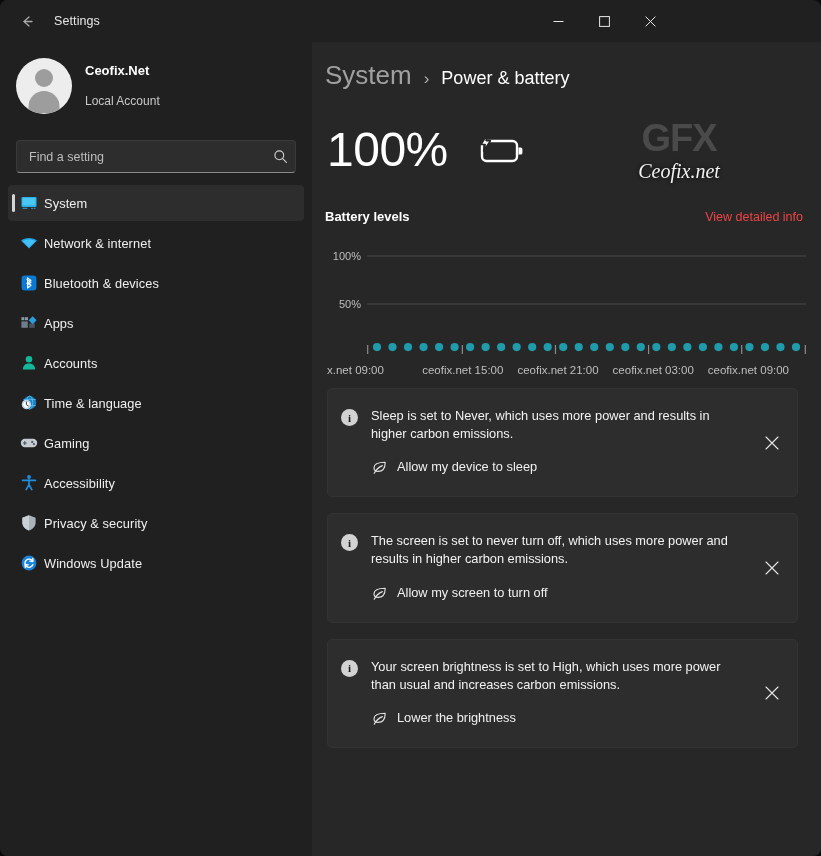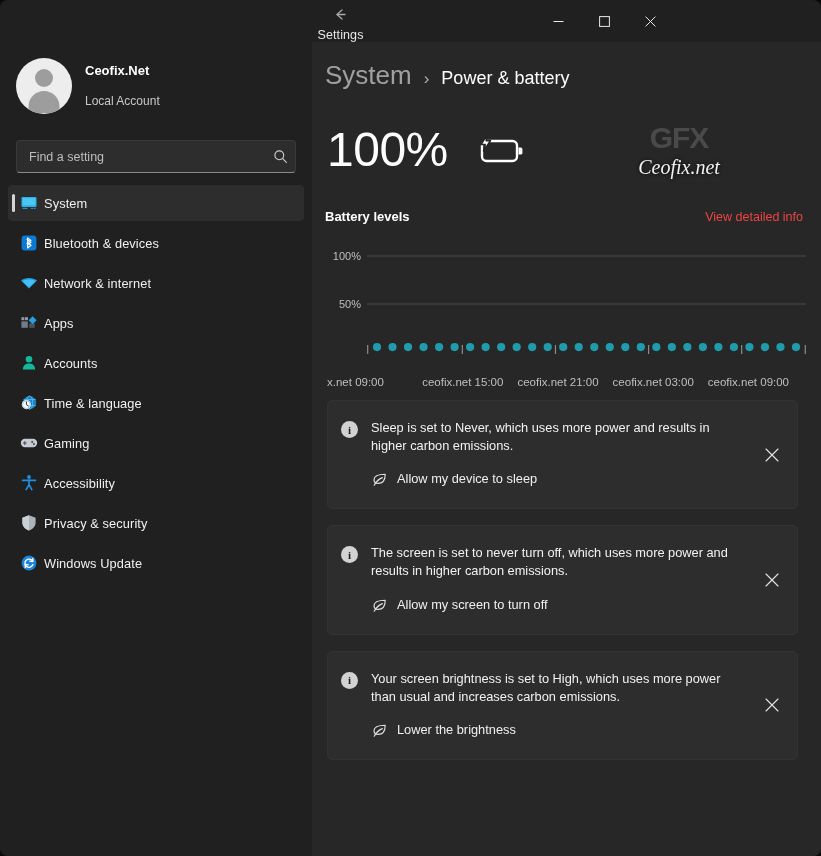--- a/index.html
+++ b/index.html
@@ -23,21 +23,20 @@
   }
 
   
   .titlebar {
     position: absolute;
     left: 0; top: 0;
     width: 673px; height: 42px;
     background: #202020;
     display: flex;
     align-items: center;
-    flex-direction: column;
   }
   .back-btn {
     width: 38px; height: 32px;
     margin-left: 8px;
     display: flex; align-items: center; justify-content: center;
     border-radius: 5px;
     cursor: pointer;
   }
   .back-btn svg { display: block; }
   .titlebar-title {
@@ -219,21 +218,21 @@
     width: 140px; height: 92px;
     display: flex;
     flex-direction: column;
     align-items: center;
     justify-content: center;
     pointer-events: none;
   }
   .wm-gfx {
     font-family: "Liberation Sans", sans-serif;
     font-weight: bold;
-    font-size: 30px;
+    font-size: 38px;
     color: #4a4a4a;
     letter-spacing: -1px;
     line-height: 1;
   }
   .wm-net {
     font-family: "Liberation Serif", serif;
     font-style: italic;
     font-size: 20px;
     color: #f2f2f2;
     margin-top: 3px;
@@ -259,21 +258,21 @@
     text-decoration: none;
     cursor: pointer;
   }
   .chart-area {
     position: relative;
     height: 122px;
   }
   .chart-svg { display: block; }
   .chart-xlabels {
     display: flex;
-    margin-top: 14px;
+    margin-top: 2px;
     padding-left: 2px;
   }
   .xlabel {
     font-size: 11.5px;
     color: #bfbfbf;
     flex: 1;
     text-align: left;
   }
 
   
@@ -396,36 +395,36 @@
             <rect x="11" y="13.8" width="2" height="1.3" rx="0.6" fill="#2a8fc0"></rect>
             <rect x="13.6" y="13.8" width="2" height="1.3" rx="0.6" fill="#2a8fc0"></rect>
           </svg>
         </span>
         <span class="nav-label">System</span>
       </div>
 
       <div class="nav-item">
         <span class="nav-icon">
           <svg width="18" height="18" viewBox="0 0 18 18">
+            <path d="M1 6.6 C4.4 3.2 13.6 3.2 17 6.6 L9 14.4 Z" fill="#1fa0e0"></path>
+            <path d="M2.6 7.3 C5.4 4.9 12.6 4.9 15.4 7.3 L9 13.6 Z" fill="#43c0f5"></path>
+          </svg>
+        </span>
+        <span class="nav-label">Network &amp; internet</span>
+      </div>
+
+      <div class="nav-item">
+        <span class="nav-icon">
+          <svg width="18" height="18" viewBox="0 0 18 18">
             <rect x="1.6" y="1.6" width="14.8" height="14.8" rx="3.2" fill="#0a7bd4"></rect>
             <path d="M7 5.3 L11 8.2 L7.6 10.7 L7.6 3.9 L11 6.4 L7 9.3" fill="none" stroke="#ffffff" stroke-width="1.15" stroke-linejoin="round" stroke-linecap="round"></path>
             <path d="M7.6 10.7 L7.6 14 L11 11.2 L7.6 8.6" fill="none" stroke="#ffffff" stroke-width="1.15" stroke-linejoin="round" stroke-linecap="round"></path>
           </svg>
         </span>
         <span class="nav-label">Bluetooth &amp; devices</span>
-      </div>
-
-      <div class="nav-item">
-        <span class="nav-icon">
-          <svg width="18" height="18" viewBox="0 0 18 18">
-            <path d="M1 6.6 C4.4 3.2 13.6 3.2 17 6.6 L9 14.4 Z" fill="#1fa0e0"></path>
-            <path d="M2.6 7.3 C5.4 4.9 12.6 4.9 15.4 7.3 L9 13.6 Z" fill="#43c0f5"></path>
-          </svg>
-        </span>
-        <span class="nav-label">Network &amp; internet</span>
       </div>
 
 
       <div class="nav-item">
         <span class="nav-icon">
           <svg width="18" height="18" viewBox="0 0 18 18">
             <rect x="1.4" y="7.4" width="6.4" height="6.4" fill="#6f7d8a"></rect>
             <rect x="1.4" y="3.2" width="3" height="3" fill="#8e9aa6"></rect>
             <rect x="5" y="3.2" width="3" height="3" fill="#8e9aa6"></rect>
             <rect x="9.2" y="9.4" width="5.6" height="4.4" fill="#4a5560"></rect>

